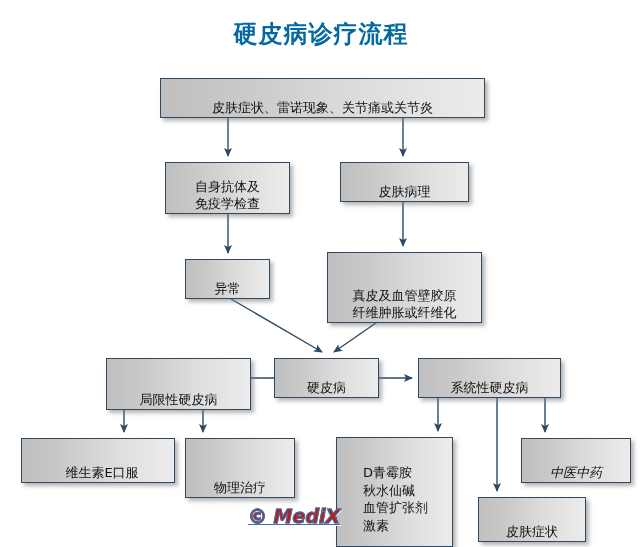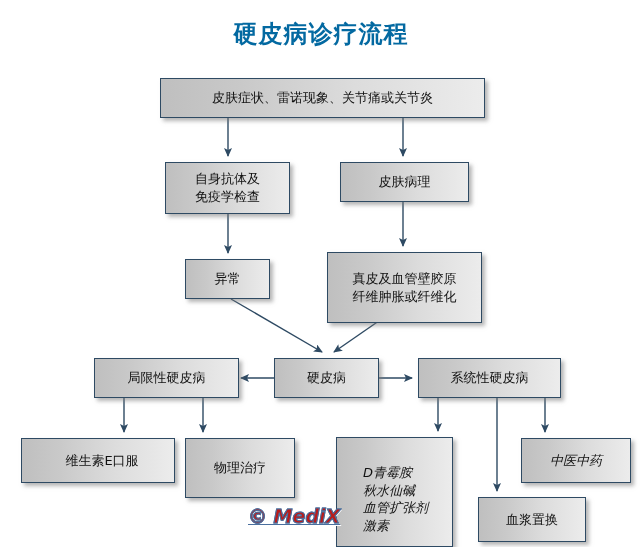--- a/index.html
+++ b/index.html
@@ -38,33 +38,32 @@
     color: #0369a1;
     letter-spacing: 1px;
   }
   .node {
     position: absolute;
     box-sizing: border-box;
     border: 1px solid #2e4a63;
     background: linear-gradient(to right, #bfbfbf 0%, #c9c9c9 25%, #dcdcdc 60%, #ececec 100%);
     box-shadow: 3px 3px 4px rgba(120,120,120,0.55);
     display: flex;
-    align-items: center;
+    align-items: flex-end;
     justify-content: center;
     color: #111111;
     font-size: 13px;
     line-height: 1.35;
     text-align: center;
     white-space: pre-line;
   }
   .node.align-left {
     justify-content: flex-start;
     text-align: left;
     padding-left: 26px;
-    font-style: italic;
   }
   .node.pad-top {
     align-items: flex-start;
     padding-top: 26px;
   }
   .watermark {
     position: absolute;
     left: 248px;
     top: 505px;
     font-size: 19px;
@@ -109,28 +108,28 @@
   </svg>
 
   <div id="node-group">
       <div class="node" style="left: 160px; top: 78px; width: 325px; height: 40px;"><span>皮肤症状、雷诺现象、关节痛或关节炎</span></div>
       <div class="node" style="left: 165px; top: 162px; width: 125px; height: 52px;"><span>自身抗体及
 免疫学检查</span></div>
       <div class="node" style="left: 340px; top: 162px; width: 129px; height: 40px;"><span>皮肤病理</span></div>
       <div class="node" style="left: 185px; top: 259px; width: 85px; height: 40px;"><span>异常</span></div>
       <div class="node" style="left: 327px; top: 252px; width: 155px; height: 71px;"><span>真皮及血管壁胶原
 纤维肿胀或纤维化</span></div>
-      <div class="node" style="left: 94px; top: 358px; width: 145px; height: 40px;"><span>局限性硬皮病</span></div>
+      <div class="node" style="left: 106px; top: 358px; width: 145px; height: 52px;"><span>局限性硬皮病</span></div>
       <div class="node" style="left: 274px; top: 358px; width: 105px; height: 40px;"><span>硬皮病</span></div>
       <div class="node" style="left: 418px; top: 358px; width: 143px; height: 40px;"><span>系统性硬皮病</span></div>
       <div class="node" style="left: 21px; top: 438px; width: 154px; height: 45px; padding-left: 8px;"><span>维生素E口服</span></div>
       <div class="node" style="left: 185px; top: 438px; width: 110px; height: 60px;"><span>物理治疗</span></div>
       <div class="node align-left pad-top" style="left: 336px; top: 437px; width: 117px; height: 110px;"><span>D青霉胺
 秋水仙碱
 血管扩张剂
 激素</span></div>
       <div class="node" style="left: 521px; top: 438px; width: 110px; height: 45px; font-style: italic;"><span>中医中药</span></div>
-      <div class="node" style="left: 478px; top: 497px; width: 108px; height: 45px;"><span>血浆置换</span></div>
+      <div class="node" style="left: 478px; top: 497px; width: 108px; height: 45px;"><span>皮肤症状</span></div>
     </div>
 
   <div class="watermark">© MediX</div>
 
 </div>
 
 </body></html>

